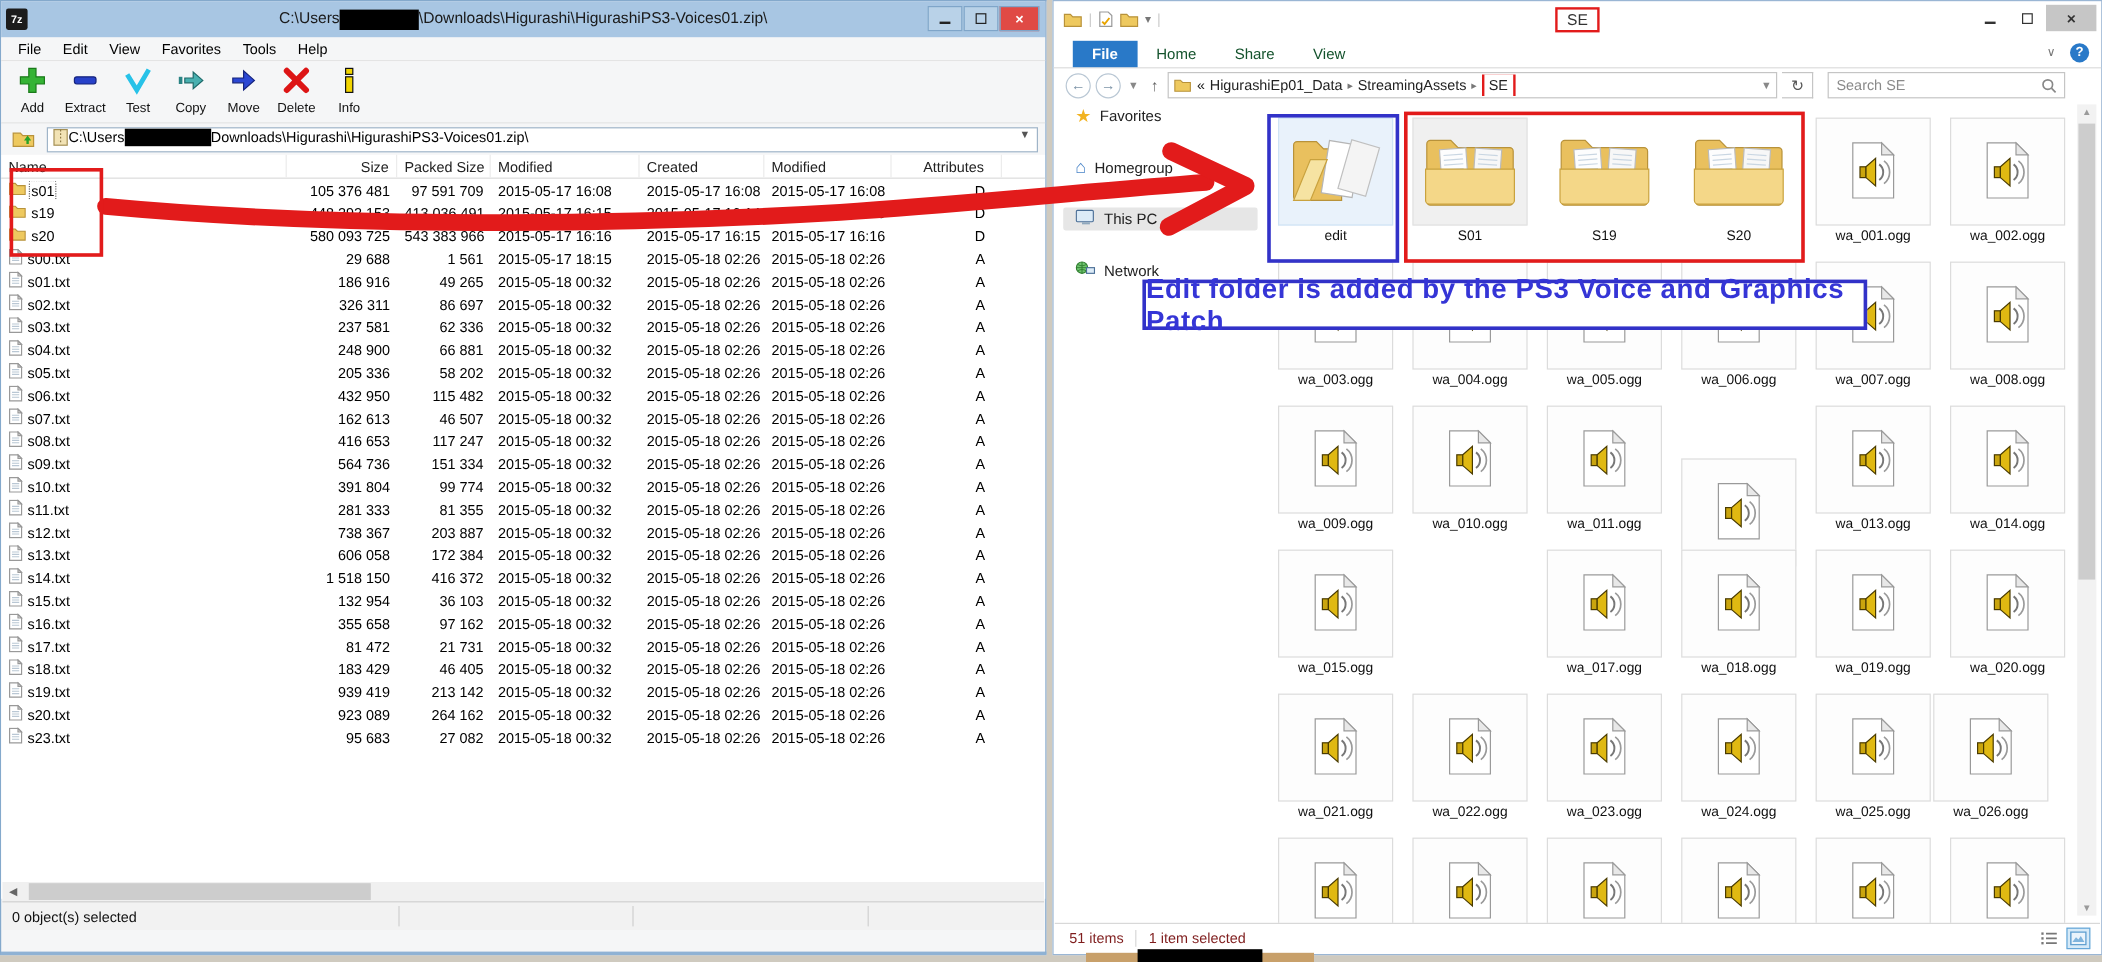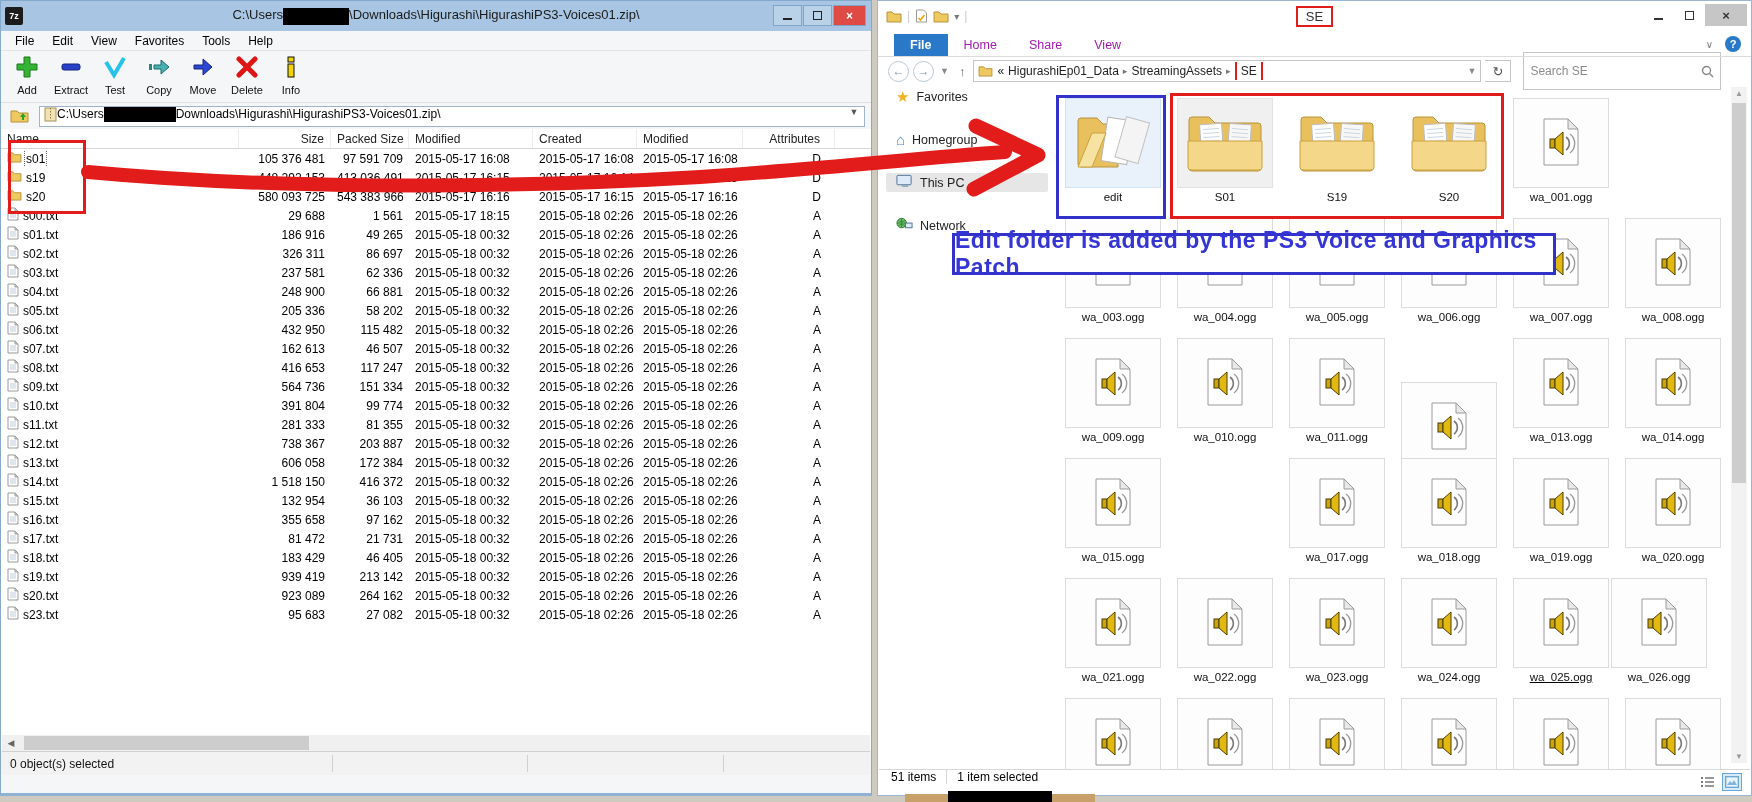--- a/index.html
+++ b/index.html
@@ -52,52 +52,52 @@
   .qat{display:flex;align-items:center;gap:5px}
   .qat .sep{color:#ccc}
   .etext{position:absolute;left:0;right:0;text-align:center;font-size:13px;color:#333}
   .title-se{display:inline-block;border:2px solid #e21b1b;padding:1px 8px}
   .ebtns{position:absolute;right:4px;top:3px;display:flex;gap:1px}
   .ebtn{width:30px;height:22px;display:flex;align-items:center;justify-content:center;color:#333;background:#fff}
   .ebtn .minbar{width:9px;border-bottom:2px solid #333;margin-top:8px}
   .ebtn .maxbox{width:9px;height:9px;border:1.5px solid #333}
   .ebtn.close{background:#c6c6c6;width:42px;font-weight:bold;font-size:13px}
   .ribbon{height:26px;display:flex;align-items:flex-end;padding-left:16px;border-bottom:1px solid #dcdcdc;position:relative}
-  .rtab{padding:4px 16px;font-size:12.5px;color:#a21caf}
+  .rtab{padding:4px 16px;font-size:12.5px;color:#14532d}
   .rtab.file{background:#2979c8;color:#fff;font-weight:bold}
   .ribright{position:absolute;right:10px;top:5px;display:flex;gap:12px;align-items:center}
   .helpq{width:16px;height:16px;border-radius:50%;background:#2979c8;color:#fff;font-size:11px;font-weight:bold;display:flex;align-items:center;justify-content:center}
   .chev{color:#777;font-size:10px}
   .eaddr{height:28px;display:flex;align-items:center;gap:4px;padding:3px 8px 3px 10px}
   .navc{width:21px;height:21px;border:1px solid #b9c7d4;border-radius:50%;display:flex;align-items:center;justify-content:center;color:#7d94a8;font-size:12px}
   .tinyg{color:#888;font-size:9px;padding:0 2px}
   .upa{color:#666;font-size:13px;padding:0 4px}
   .addrbox{width:508px;height:22px;border:1px solid #c5c5c5;display:flex;align-items:center;padding:0 2px 0 4px;gap:4px;background:#fff}
   .crumbs{flex:1;display:flex;align-items:center;gap:4px;white-space:nowrap;overflow:hidden;color:#222}
   .csep{color:#777;font-size:9px}
   .crumb-red{border:2px solid #e21b1b;padding:2px 4px;margin:-2px 0}
   .refbtn{width:26px;height:22px;border:1px solid #c5c5c5;border-left:none;display:flex;align-items:center;justify-content:center;color:#555;font-size:13px}
-  .searchbox{margin-left:8px;width:198px;height:38px;border:1px solid #c5c5c5;display:flex;align-items:center;padding:0 6px;color:#8a8a8a;background:#fff}
+  .searchbox{margin-left:8px;width:198px;height:22px;border:1px solid #c5c5c5;display:flex;align-items:center;padding:0 6px;color:#8a8a8a;background:#fff}
   .searchbox .ph{flex:1}
   .sidebar{position:absolute;left:8px;top:86px;width:162px}
   .sitem{display:flex;align-items:center;gap:7px;height:19px;margin-bottom:24px;padding-left:10px;font-size:12.5px;color:#222}
   .sitem.sel{background:#e6e6e6;border-radius:2px}
   .staricon{color:#f2b322;font-size:15px}
   .homeicon{color:#4a85c8;font-size:15px}
   #gridwrap{position:absolute;left:175px;top:86px;width:678px;height:684px;overflow:hidden}
   .cell{position:absolute;width:104px}
   .frame{width:96px;height:90px;margin:0 auto;border:1px solid #dcdcdc;background:#fdfdfd;display:flex;align-items:center;justify-content:center}
   .noframe{border:none;background:transparent}
   .cell .glabel{margin-top:3px;text-align:center;font-size:11.5px;color:#111;white-space:nowrap;overflow:hidden}
   .cell.sel-edit .frame{background:#e9f2fb;border:1px solid #cfe3f5}
   .cell.sel-hot .frame{background:#f0f0f0;border:1px solid #e2e2e2}
   .vscroll{position:absolute;right:4px;top:86px;bottom:32px;width:16px;background:#f2f2f2;display:flex;flex-direction:column;align-items:center;justify-content:space-between;padding:2px 0}
   .vsarrow{color:#9a9a9a;font-size:8px}
   .vthumb{position:absolute;left:1px;right:1px;top:16px;height:380px;background:#cdcdcd}
-  .estatus{position:absolute;left:1px;right:1px;bottom:1px;height:25px;border-top:1px solid #d8d8d8;display:flex;align-items:flex-start;padding:0 12px;color:#000000;background:#fff}
+  .estatus{position:absolute;left:1px;right:1px;bottom:1px;height:25px;border-top:1px solid #d8d8d8;display:flex;align-items:center;padding:0 12px;color:#7f1d1d;background:#fff}
   .estatus .div{width:1px;height:14px;background:#d8d8d8;margin:0 10px}
   .viewbtns{position:absolute;right:8px;top:3px;display:flex;gap:4px}
   .vb{width:20px;height:18px;border:1px solid transparent;display:flex;align-items:center;justify-content:center}
   .vb.on{border-color:#66a7d8;background:#d6eaf8}
   
   .ann{position:absolute;pointer-events:none}
   #ann-ziprect{left:8px;top:140px;width:78px;height:74px;border:3px solid #e21b1b}
   #ann-foldersrect{left:1170px;top:93px;width:334px;height:126px;border:3px solid #e21b1b}
   #ann-editrect{left:1056px;top:95px;width:110px;height:124px;border:3px solid #3232c8}
   #ann-note{left:952px;top:233px;width:604px;height:42px;border:3px solid #3232c8;background:#fff;display:flex;align-items:center;justify-content:center;font-size:23px;font-weight:bold;color:#3535d6;letter-spacing:.5px}
@@ -779,20 +779,33 @@
               <path d="M3 1h24l10 10v36H3z" fill="#fff" stroke="#9a9a9a"></path>
               <path d="M27 1l10 10H27z" fill="#e8e8e8" stroke="#9a9a9a"></path>
               <rect x="9" y="21" width="5" height="9" fill="#caa50e" stroke="#4a3b00"></rect>
               <path d="M14 21l8-7v23l-8-7z" fill="#e0b912" stroke="#4a3b00"></path>
               <path d="M25 19a8 8 0 010 13" fill="none" stroke="#777" stroke-width="1.6"></path>
               <path d="M29 16a12 12 0 010 19" fill="none" stroke="#9a9a9a" stroke-width="1.4"></path>
             </svg></span>
         </div>
         <div class="glabel">wa_001.ogg</div>
       </div>
+      <div class="cell " style="left: 568px; top: 11px;">
+        <div class="frame">
+          <span><svg width="40" height="48" viewBox="0 0 40 48">
+              <path d="M3 1h24l10 10v36H3z" fill="#fff" stroke="#9a9a9a"></path>
+              <path d="M27 1l10 10H27z" fill="#e8e8e8" stroke="#9a9a9a"></path>
+              <rect x="9" y="21" width="5" height="9" fill="#caa50e" stroke="#4a3b00"></rect>
+              <path d="M14 21l8-7v23l-8-7z" fill="#e0b912" stroke="#4a3b00"></path>
+              <path d="M25 19a8 8 0 010 13" fill="none" stroke="#777" stroke-width="1.6"></path>
+              <path d="M29 16a12 12 0 010 19" fill="none" stroke="#9a9a9a" stroke-width="1.4"></path>
+            </svg></span>
+        </div>
+        <div class="glabel">wa_002.ogg</div>
+      </div>
       <div class="cell " style="left: 8px; top: 131px;">
         <div class="frame">
           <span><svg width="40" height="48" viewBox="0 0 40 48">
               <path d="M3 1h24l10 10v36H3z" fill="#fff" stroke="#9a9a9a"></path>
               <path d="M27 1l10 10H27z" fill="#e8e8e8" stroke="#9a9a9a"></path>
               <rect x="9" y="21" width="5" height="9" fill="#caa50e" stroke="#4a3b00"></rect>
               <path d="M14 21l8-7v23l-8-7z" fill="#e0b912" stroke="#4a3b00"></path>
               <path d="M25 19a8 8 0 010 13" fill="none" stroke="#777" stroke-width="1.6"></path>
               <path d="M29 16a12 12 0 010 19" fill="none" stroke="#9a9a9a" stroke-width="1.4"></path>
             </svg></span>
@@ -1052,21 +1065,21 @@
               <path d="M3 1h24l10 10v36H3z" fill="#fff" stroke="#9a9a9a"></path>
               <path d="M27 1l10 10H27z" fill="#e8e8e8" stroke="#9a9a9a"></path>
               <rect x="9" y="21" width="5" height="9" fill="#caa50e" stroke="#4a3b00"></rect>
               <path d="M14 21l8-7v23l-8-7z" fill="#e0b912" stroke="#4a3b00"></path>
               <path d="M25 19a8 8 0 010 13" fill="none" stroke="#777" stroke-width="1.6"></path>
               <path d="M29 16a12 12 0 010 19" fill="none" stroke="#9a9a9a" stroke-width="1.4"></path>
             </svg></span>
         </div>
         <div class="glabel">wa_024.ogg</div>
       </div>
-      <div class="cell " style="left: 456px; top: 491px; text-decoration: underline;">
+      <div class="cell " style="left: 456px; top: 491px;">
         <div class="frame">
           <span><svg width="40" height="48" viewBox="0 0 40 48">
               <path d="M3 1h24l10 10v36H3z" fill="#fff" stroke="#9a9a9a"></path>
               <path d="M27 1l10 10H27z" fill="#e8e8e8" stroke="#9a9a9a"></path>
               <rect x="9" y="21" width="5" height="9" fill="#caa50e" stroke="#4a3b00"></rect>
               <path d="M14 21l8-7v23l-8-7z" fill="#e0b912" stroke="#4a3b00"></path>
               <path d="M25 19a8 8 0 010 13" fill="none" stroke="#777" stroke-width="1.6"></path>
               <path d="M29 16a12 12 0 010 19" fill="none" stroke="#9a9a9a" stroke-width="1.4"></path>
             </svg></span>
         </div>

